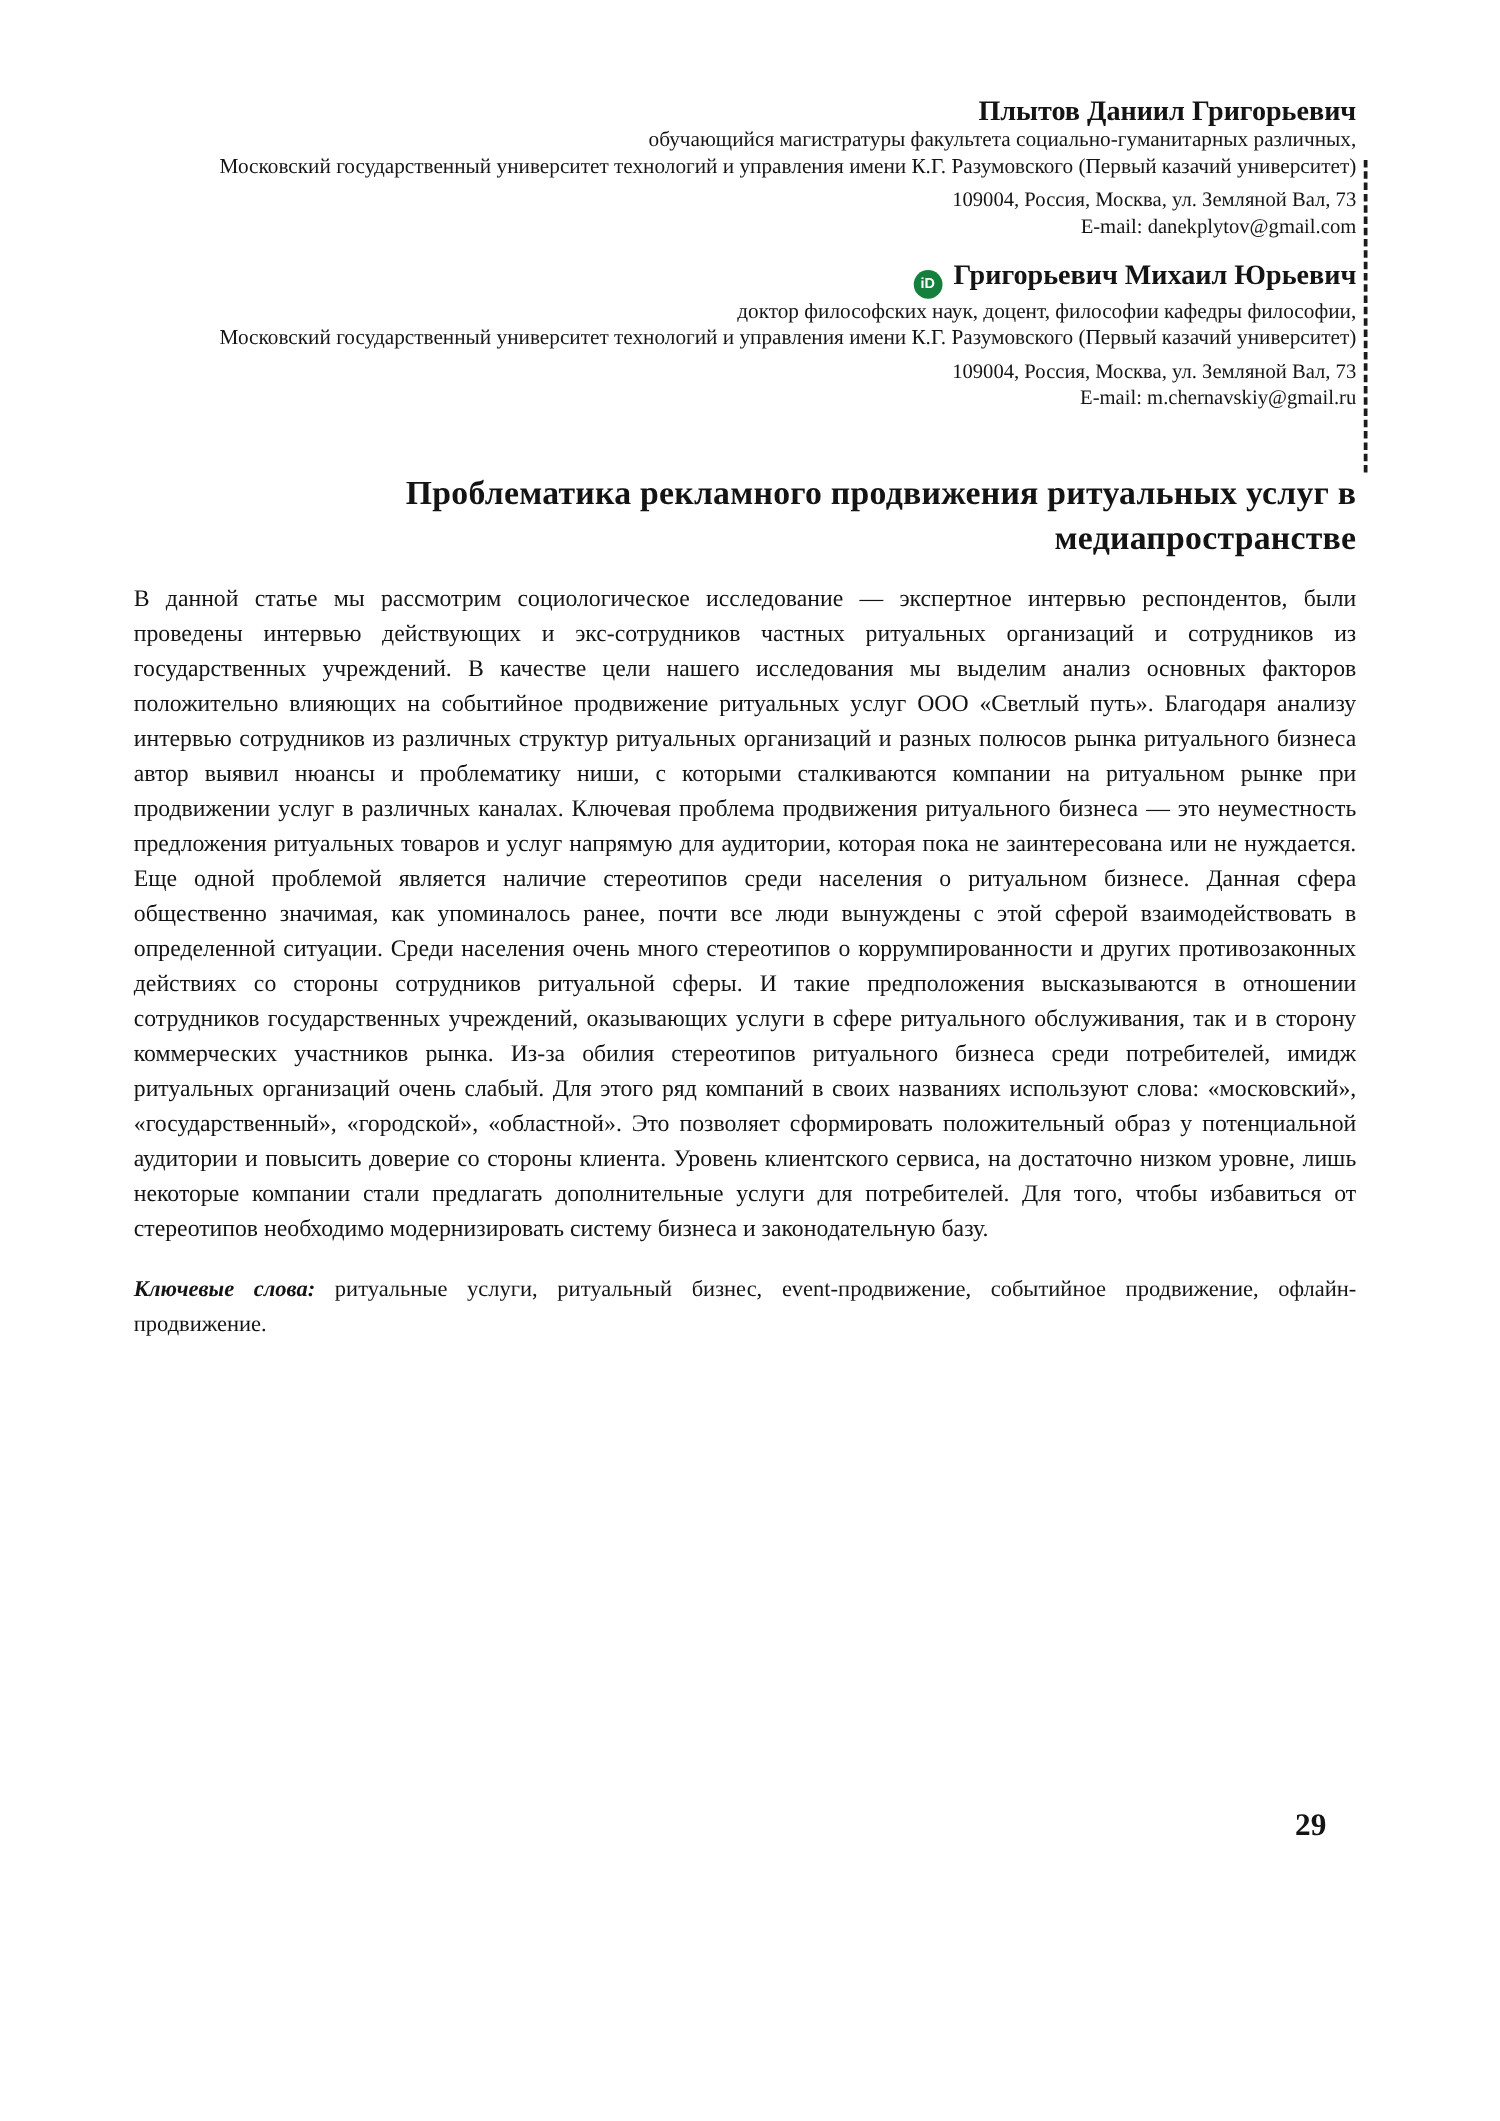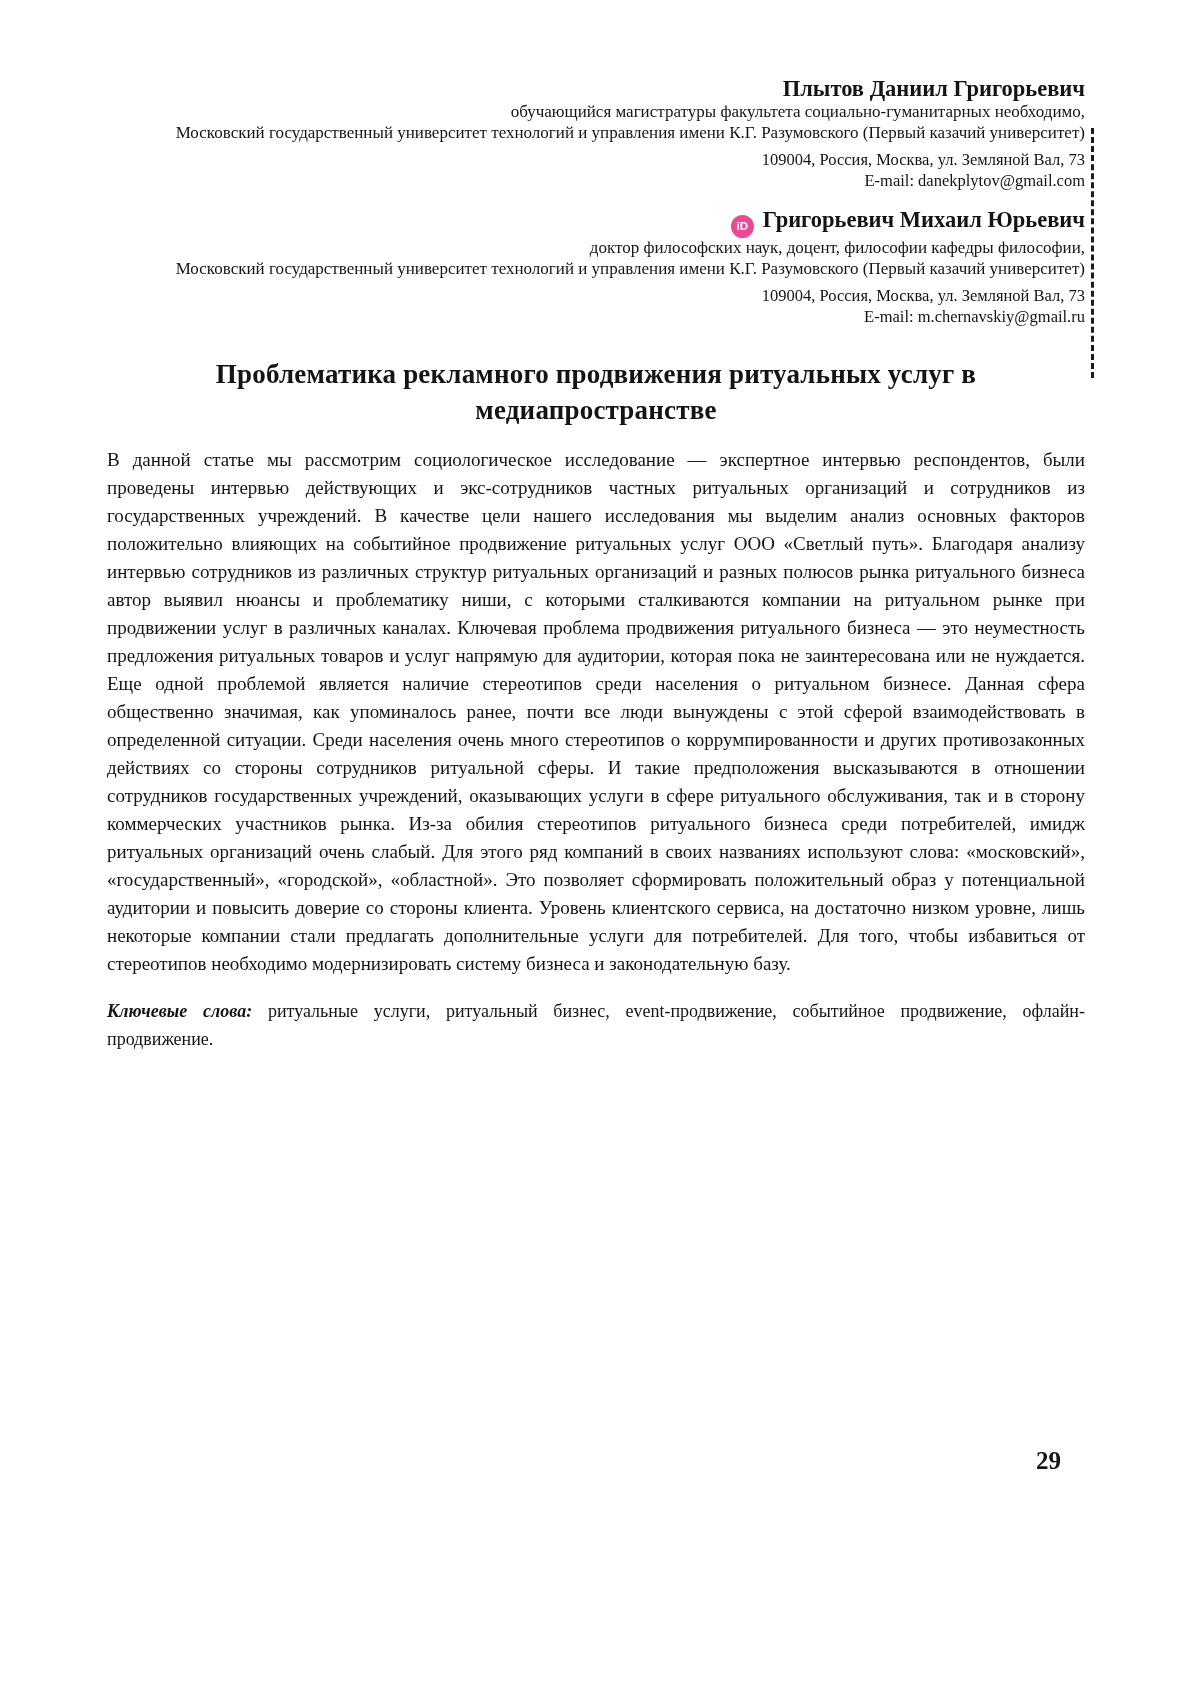--- a/index.html
+++ b/index.html
@@ -34,21 +34,21 @@
     font-size: 22.5px;
     font-weight: bold;
     line-height: 27px;
     white-space: nowrap;
   }
   .orcid-badge {
     display: inline-block;
     width: 23px;
     height: 23px;
     border-radius: 50%;
-    background: #ec4899;
+    background: #15803d;
     color: #ffffff;
     font-family: "Liberation Sans", sans-serif;
     font-weight: bold;
     font-size: 11.5px;
     line-height: 23px;
     text-align: center;
     vertical-align: -3px;
     margin-right: 9px;
     cursor: pointer;
   }
@@ -65,25 +65,25 @@
     position: absolute;
     left: 1091px;
     top: 128px;
     height: 250px;
     width: 0;
     border-left: 3px dashed #1c1c1c;
   }
 
   
   .article-title {
-    margin-top: 29px;
+    margin-top: 48px;
     font-size: 27px;
     font-weight: bold;
     line-height: 36px;
-    text-align: center;
+    text-align: right;
     letter-spacing: 0.2px;
   }
   .abstract {
     margin-top: 9px;
     font-size: 19px;
     line-height: 28px;
     text-align: justify;
   }
   .keywords {
     font-size: 18px;
@@ -112,21 +112,21 @@
 </style>
 </head>
 <body>
 
 <div class="page">
 
   <div class="authors-block">
 
     <div class="author-entry">
       <div class="author-name-line">Плытов Даниил Григорьевич</div>
-      <div class="author-meta">обучающийся магистратуры факультета социально-гуманитарных необходимо,</div>
+      <div class="author-meta">обучающийся магистратуры факультета социально-гуманитарных различных,</div>
       <div class="author-meta">Московский государственный университет технологий и управления имени К.Г. Разумовского (Первый казачий университет)</div>
       <div class="author-contact">
         <div>109004, Россия, Москва, ул. Земляной Вал, 73</div>
         <div>E-mail: danekplytov@gmail.com</div>
       </div>
     </div>
 
     <div class="author-entry">
       <div class="author-name-line">
         <span class="orcid-badge">iD</span><span>Григорьевич Михаил Юрьевич</span>

